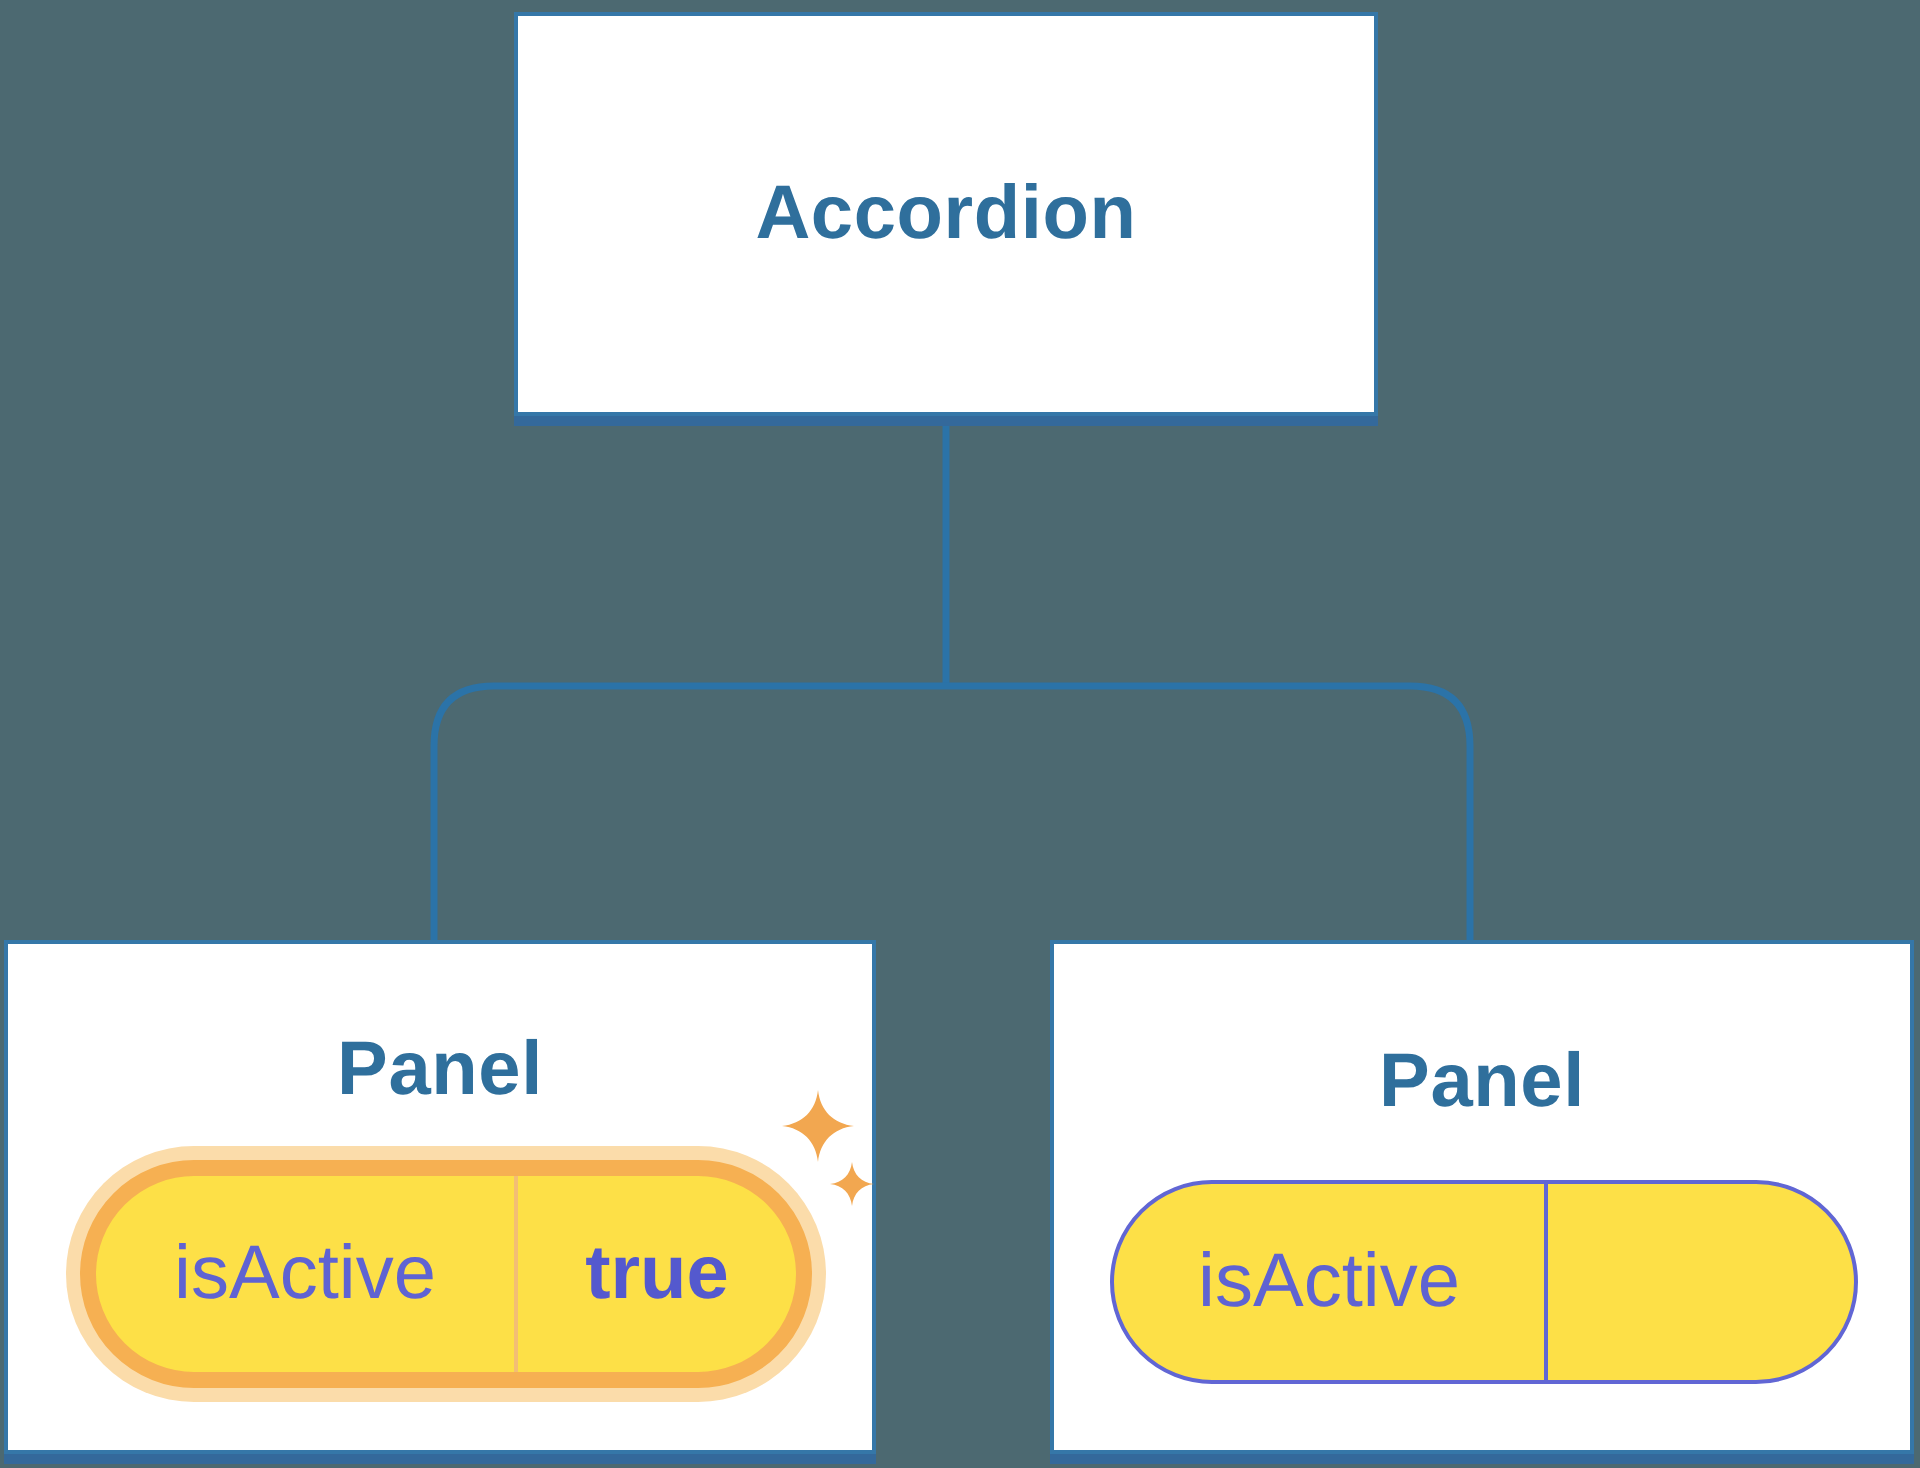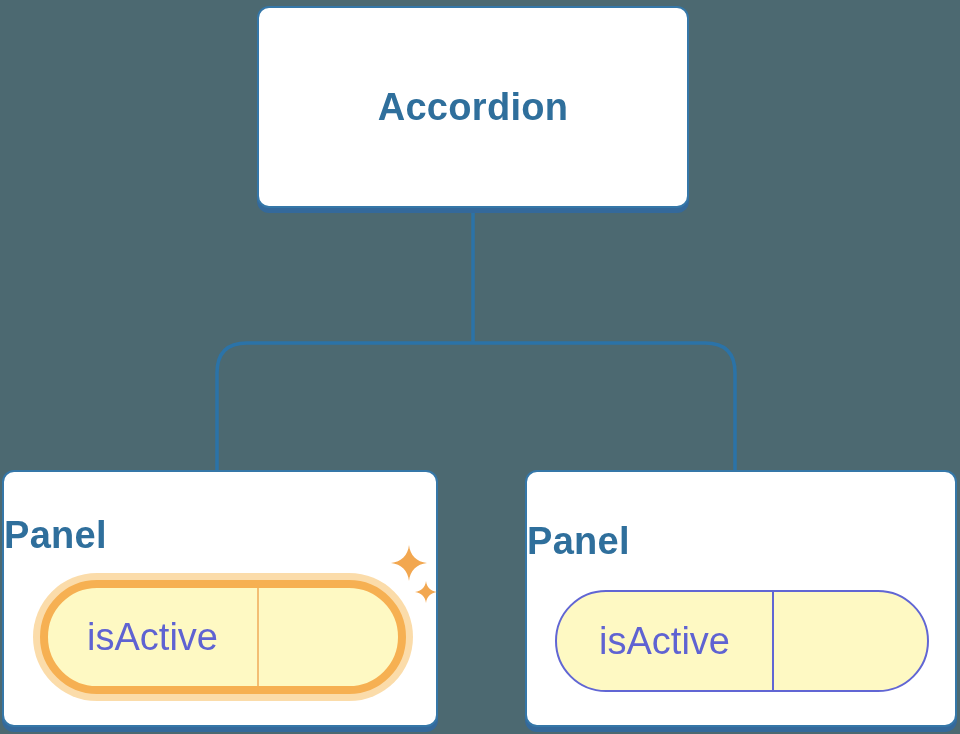--- a/index.html
+++ b/index.html
@@ -19,49 +19,50 @@
   .connectors path {
     stroke: var(--connector-line, #2B73A8);
     stroke-width: 3.5;
     fill: none;
   }
   .card {
     position: absolute;
     box-sizing: border-box;
     background: #ffffff;
     border: 2px solid var(--card-border, #3577A8);
-    border-radius: 12px;
+    border-radius: 0;
     box-shadow: 0 5px 0 var(--card-bottom-shadow, #34699B);
   }
   .root-card {
     left: 257px; top: 6px;
     width: 432px; height: 202px;
     display: flex; align-items: center; justify-content: center;
   }
   .card-title {
     color: var(--heading-text, #2F6F9C);
     font-size: 38px;
     font-weight: 600;
     letter-spacing: 0.3px;
     white-space: nowrap;
   }
   .panel-card.left  { left: 2px;   top: 470px; width: 436px; height: 257px; }
   .panel-card.right { left: 525px; top: 470px; width: 432px; height: 257px; }
   .panel-title {
     position: absolute;
     left: 0; width: 100%;
+    text-align: center;
     line-height: 44px;
   }
   .panel-card.left  .panel-title { top: 41px; }
   .panel-card.right .panel-title { top: 47px; }
   .pill {
     position: absolute;
     box-sizing: border-box;
     display: flex;
-    background: #fef9c3;
+    background: #fde047;
   }
   .pill-active {
     left: 36px; top: 108px;
     width: 366px; height: 114px;
     border: 8px solid var(--active-border, #F6B052);
     border-radius: 60px;
     box-shadow: 0 0 0 7px var(--active-halo, #FBDCAA);
   }
   .pill-inactive {
     left: 28px; top: 118px;
@@ -109,20 +110,21 @@
   </svg>
 
   <div class="card root-card">
     <div class="card-title">Accordion</div>
   </div>
 
   <div class="card panel-card left">
     <div class="card-title panel-title">Panel</div>
     <div class="pill pill-active">
       <div class="cell key">isActive</div>
+      <div class="cell value">true</div>
     </div>
     <svg class="sparkles" viewBox="0 0 48 60" xmlns="http://www.w3.org/2000/svg">
       <path d="M20 0 C21.1 10.3 27.7 16.9 38 18 C27.7 19.1 21.1 25.7 20 36 C18.9 25.7 12.3 19.1 2 18 C12.3 16.9 18.9 10.3 20 0 Z"></path>
       <path d="M37 36 C37.7 42.3 41.7 46.3 48 47 C41.7 47.7 37.7 51.7 37 58 C36.3 51.7 32.3 47.7 26 47 C32.3 46.3 36.3 42.3 37 36 Z"></path>
     </svg>
   </div>
 
   <div class="card panel-card right">
     <div class="card-title panel-title">Panel</div>
     <div class="pill pill-inactive">

